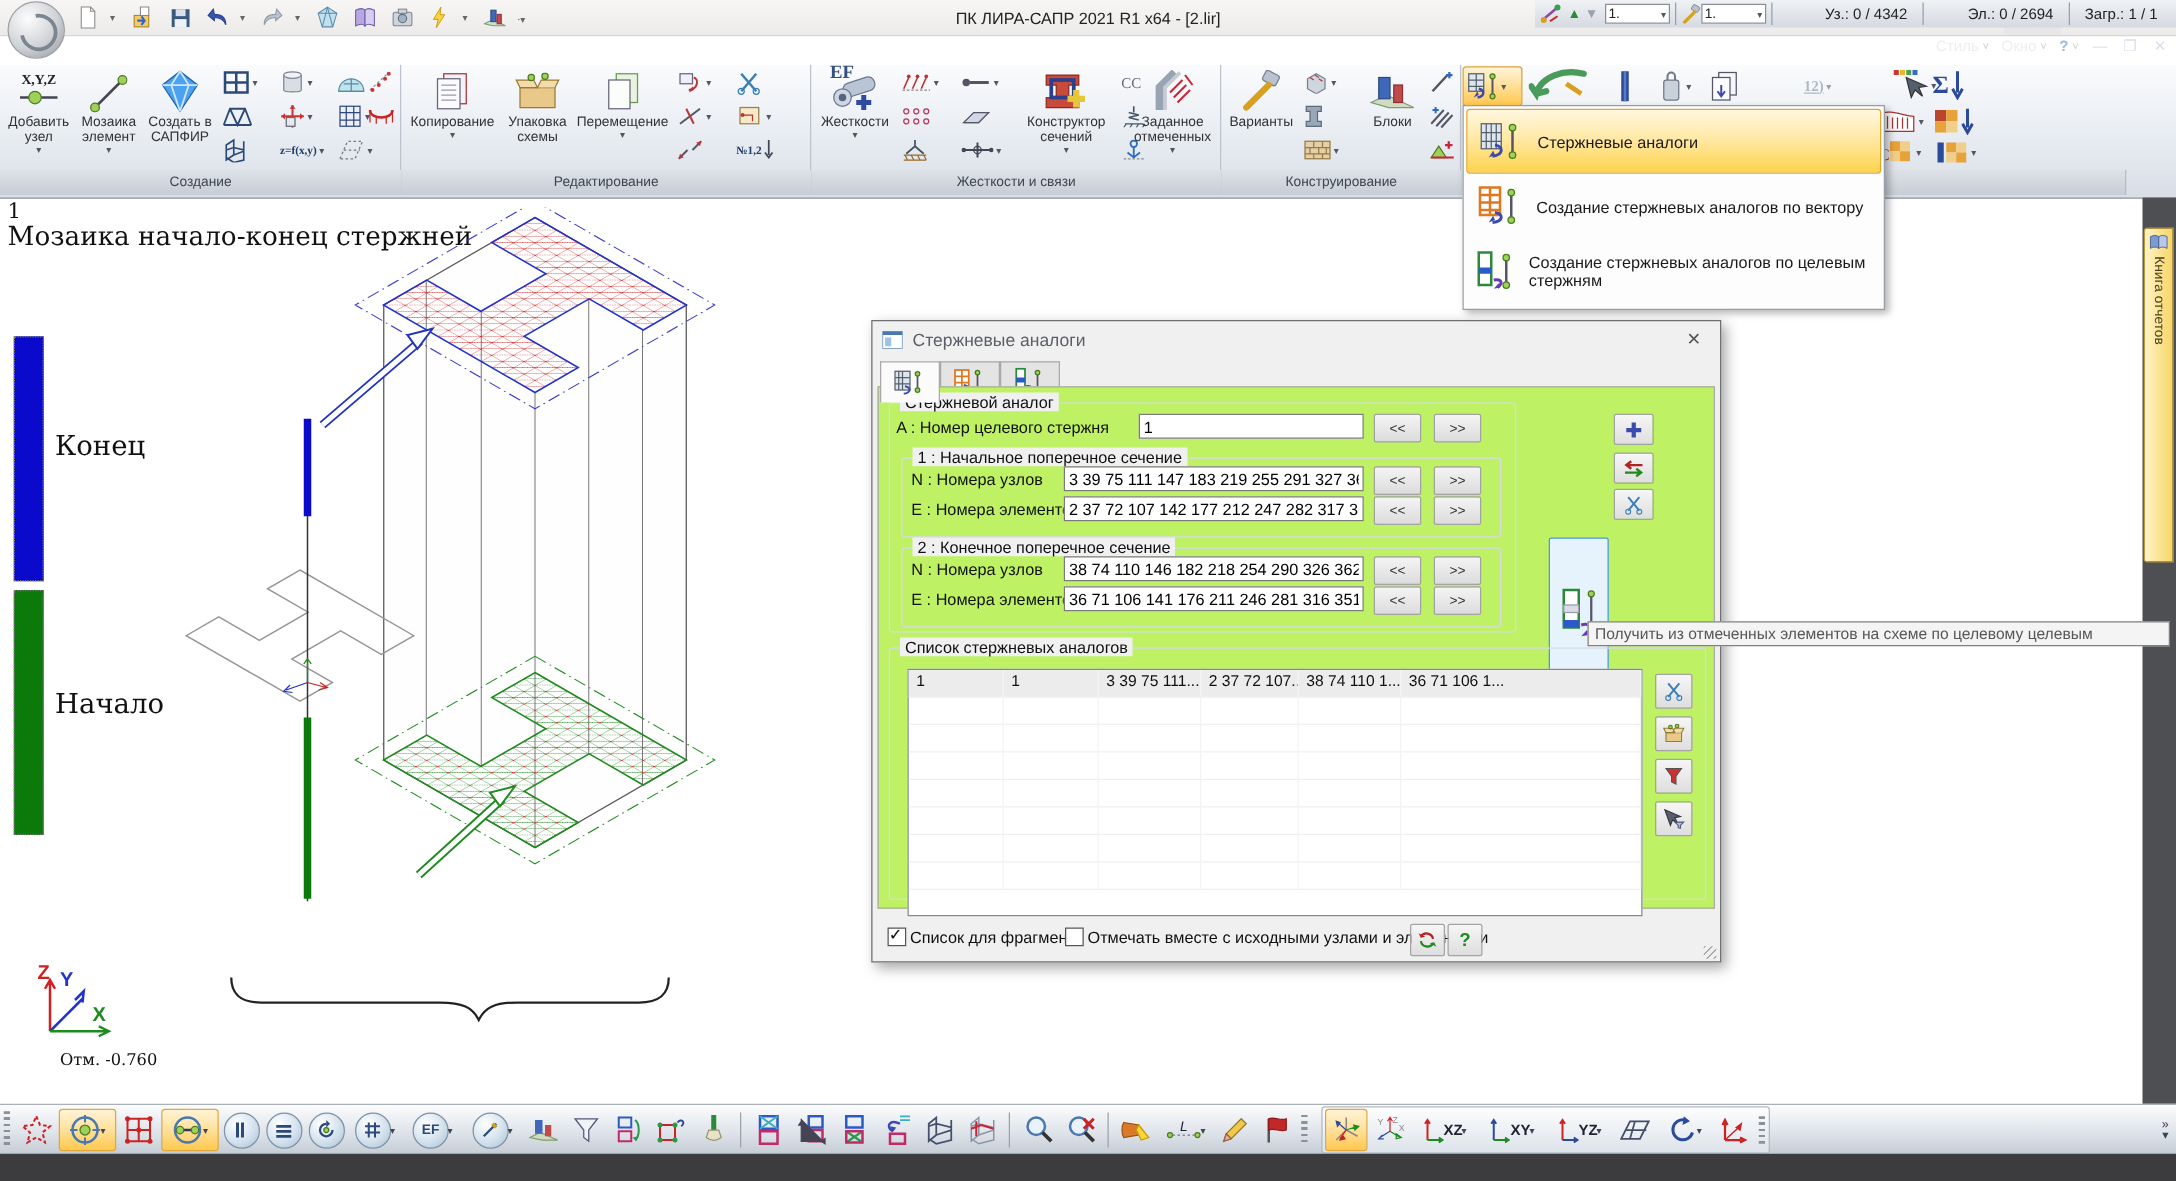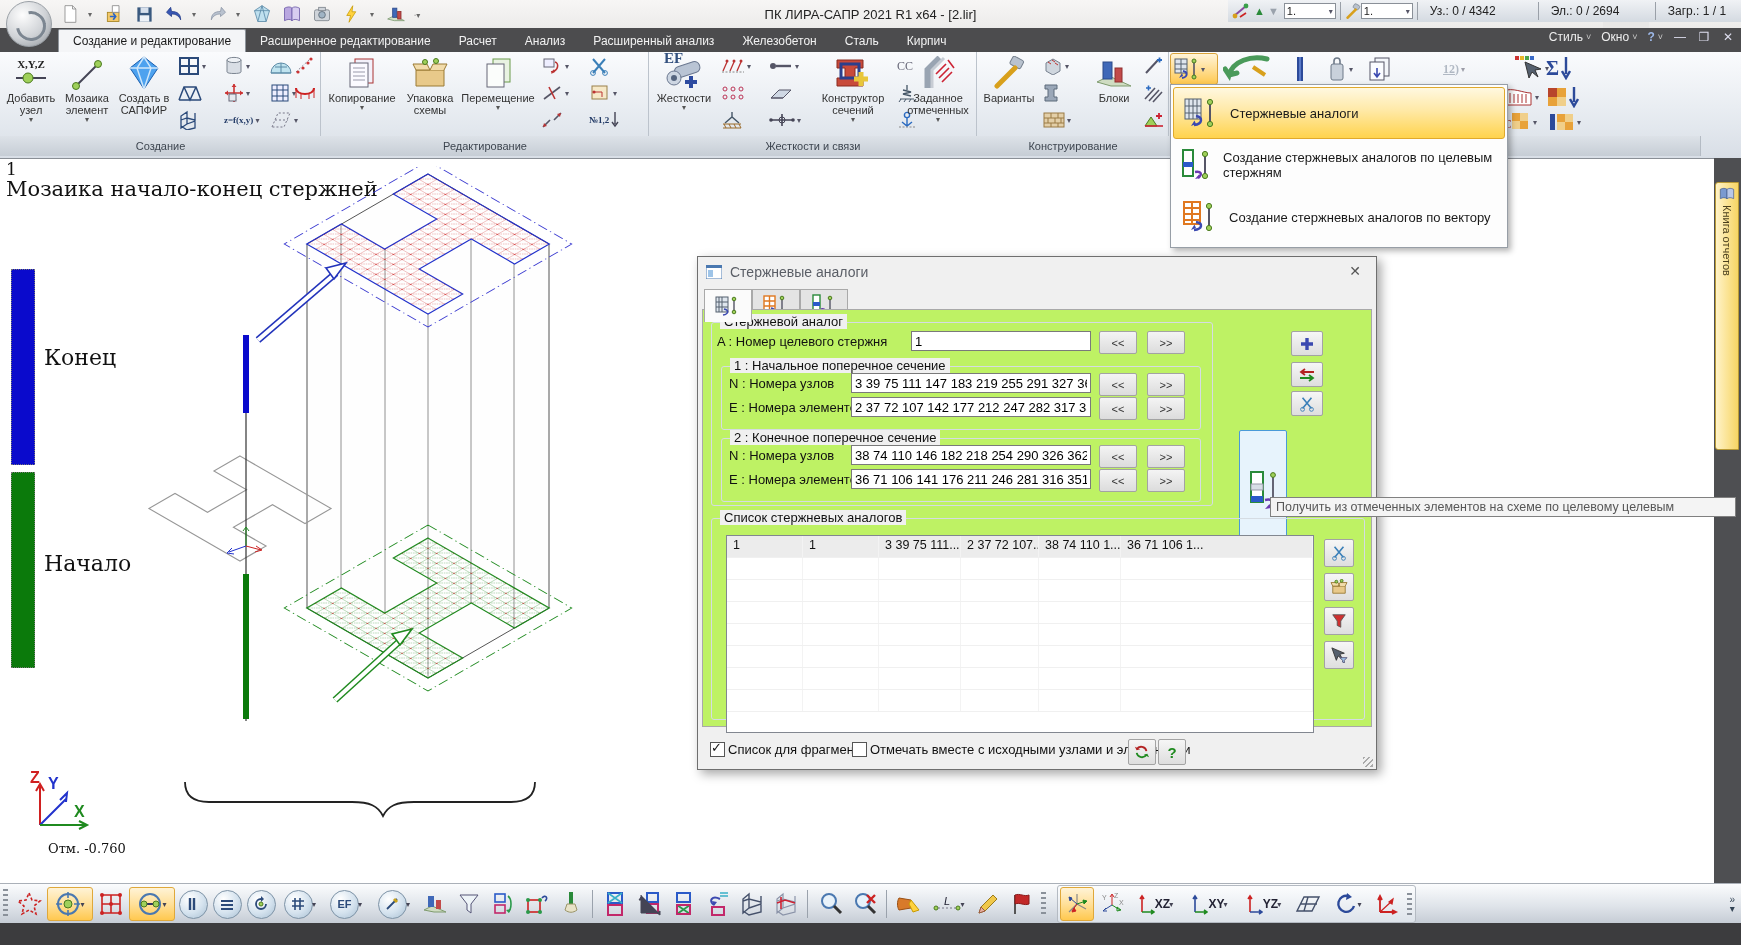--- a/index.html
+++ b/index.html
@@ -106,21 +106,21 @@
   #viewpanel{display:flex;align-items:center;background:linear-gradient(#fcfdfe,#dde3ea);border:1px solid #b4bac2;border-radius:3px;height:36px;margin-left:8px;}
   .vlbl{font-size:12px;font-weight:bold;color:#223;}
   .ovf{margin-left:auto;margin-right:6px;font-size:10px;color:#345;display:flex;flex-direction:column;align-items:center;line-height:9px;}
 
   
   #statusbar{left:0;top:923px;width:1741px;height:22px;background:#3c3c3e;display:flex;}
   #statusright{position:absolute;left:1228px;top:0;width:513px;height:22px;background:linear-gradient(#f0f2f5,#d4dae1);display:flex;align-items:center;font-size:12px;color:#222;}
   .ssep{width:1px;height:18px;background:#9aa0a8;margin:0 4px;flex:none;}
   .scombo{width:52px;height:16px;background:#fff;border:1px solid #8a9098;font-size:11px;display:flex;align-items:center;justify-content:space-between;padding:0 2px;box-sizing:border-box;}
   .scombo i{font-style:normal;font-size:8px;color:#556;}
-  .sfield{padding:0 8px;white-space:nowrap;}
+  .sfield{padding:0 8px;white-space:nowrap;text-align:right;}
 </style>
 </head>
 <body>
 
 <div id="app">
 
   <div class="abs" id="titlebar">
     <div id="logo"></div>
     <div class="qat">
       <span class="qbtn">
@@ -191,31 +191,20 @@
       <span class="qdrop">⸱▾</span>
     </div>
     <div id="wtitle">ПК ЛИРА-САПР  2021 R1 x64 - [2.lir]</div>
     <div class="winbtns">
       <span class="winbtn min"></span>
       <span class="winbtn res"></span>
       <span class="winbtn cls"></span>
     </div>
   </div>
 
-  <div class="abs" id="tabbar">
-    <div style="width:58px;flex:none;"></div>
-    <div class="rtab active">Создание и редактирование</div>
-    <div class="rtab">Расширенное редактирование</div>
-    <div class="rtab">Расчет</div>
-    <div class="rtab">Анализ</div>
-    <div class="rtab">Расширенный анализ</div>
-    <div class="rtab">Железобетон</div>
-    <div class="rtab">Сталь</div>
-    <div class="rtab">Кирпич</div>
-  </div>
   <div class="abs" id="tabbar-right">
     <span class="tr-item">
         <span>Стиль</span>
       </span>
     <span class="tr-item">
         <span>Окно</span>
       </span>
     <span class="tr-item">
         <span style="color:#9db8e8;font-weight:bold">?</span>
       </span>
@@ -714,44 +703,44 @@
             <path d="M27 5v24" stroke="#556" stroke-width="2"></path>
             <circle cx="27" cy="6" r="2.6" fill="#9fd05a" stroke="#4a7a1e"></circle>
             <circle cx="27" cy="28" r="2.6" fill="#9fd05a" stroke="#4a7a1e"></circle>
           </svg>
       </span>
       <span>Стержневые аналоги</span>
     </div>
     <div class="mitem">
       <span class="mico">
         <svg width="34" height="34" viewBox="0 0 34 34">
+            <rect x="2" y="2" width="16" height="22" fill="#fff" stroke="#e07820" stroke-width="2"></rect>
+            <path d="M2 8h16M2 14h16M2 20h16M10 2v22" stroke="#e07820" stroke-width="2"></path>
+            <path d="M14 22c7 1 7 7-2 8" fill="none" stroke="#3b49b0" stroke-width="2.4"></path>
+            <path d="M9 30l5-2-1.5-3.5z" fill="#3b49b0"></path>
+            <path d="M27 5v24" stroke="#556" stroke-width="2"></path>
+            <circle cx="27" cy="6" r="2.6" fill="#9fd05a" stroke="#4a7a1e"></circle>
+            <circle cx="27" cy="28" r="2.6" fill="#9fd05a" stroke="#4a7a1e"></circle>
+          </svg>
+      </span>
+      <span>Создание стержневых аналогов по вектору</span>
+    </div>
+    <div class="mitem">
+      <span class="mico">
+        <svg width="34" height="34" viewBox="0 0 34 34">
             <rect x="4" y="2" width="10" height="26" fill="#fff" stroke="#2a8a3a" stroke-width="2"></rect>
             <rect x="4" y="14" width="10" height="5" fill="#2a5ac8"></rect>
             <path d="M16 24c6-1 8 2 3 6" fill="none" stroke="#6a3ab0" stroke-width="2.4"></path>
             <path d="M16 31l5-1-1-3.5z" fill="#6a3ab0"></path>
             <path d="M26 5v24" stroke="#556" stroke-width="2"></path>
             <circle cx="26" cy="6" r="2.6" fill="#9fd05a" stroke="#4a7a1e"></circle>
             <circle cx="26" cy="28" r="2.6" fill="#9fd05a" stroke="#4a7a1e"></circle>
           </svg>
       </span>
       <span>Создание стержневых аналогов по целевым стержням</span>
-    </div>
-    <div class="mitem">
-      <span class="mico">
-        <svg width="34" height="34" viewBox="0 0 34 34">
-            <rect x="2" y="2" width="16" height="22" fill="#fff" stroke="#e07820" stroke-width="2"></rect>
-            <path d="M2 8h16M2 14h16M2 20h16M10 2v22" stroke="#e07820" stroke-width="2"></path>
-            <path d="M14 22c7 1 7 7-2 8" fill="none" stroke="#3b49b0" stroke-width="2.4"></path>
-            <path d="M9 30l5-2-1.5-3.5z" fill="#3b49b0"></path>
-            <path d="M27 5v24" stroke="#556" stroke-width="2"></path>
-            <circle cx="27" cy="6" r="2.6" fill="#9fd05a" stroke="#4a7a1e"></circle>
-            <circle cx="27" cy="28" r="2.6" fill="#9fd05a" stroke="#4a7a1e"></circle>
-          </svg>
-      </span>
-      <span>Создание стержневых аналогов по вектору</span>
     </div>
   </div>
 
   <div class="abs" id="canvas">
     <div class="abs serif" id="vnum">1</div>
     <div class="abs serif" id="vtitle">Мозаика начало-конец стержней</div>
 
     <div class="abs legbar" style="top:110px;background:#0a0acc"></div>
     <div class="abs legtext serif" style="top:186px">Конец</div>
     <div class="abs legbar" style="top:313px;background:#0b7a0b"></div>

